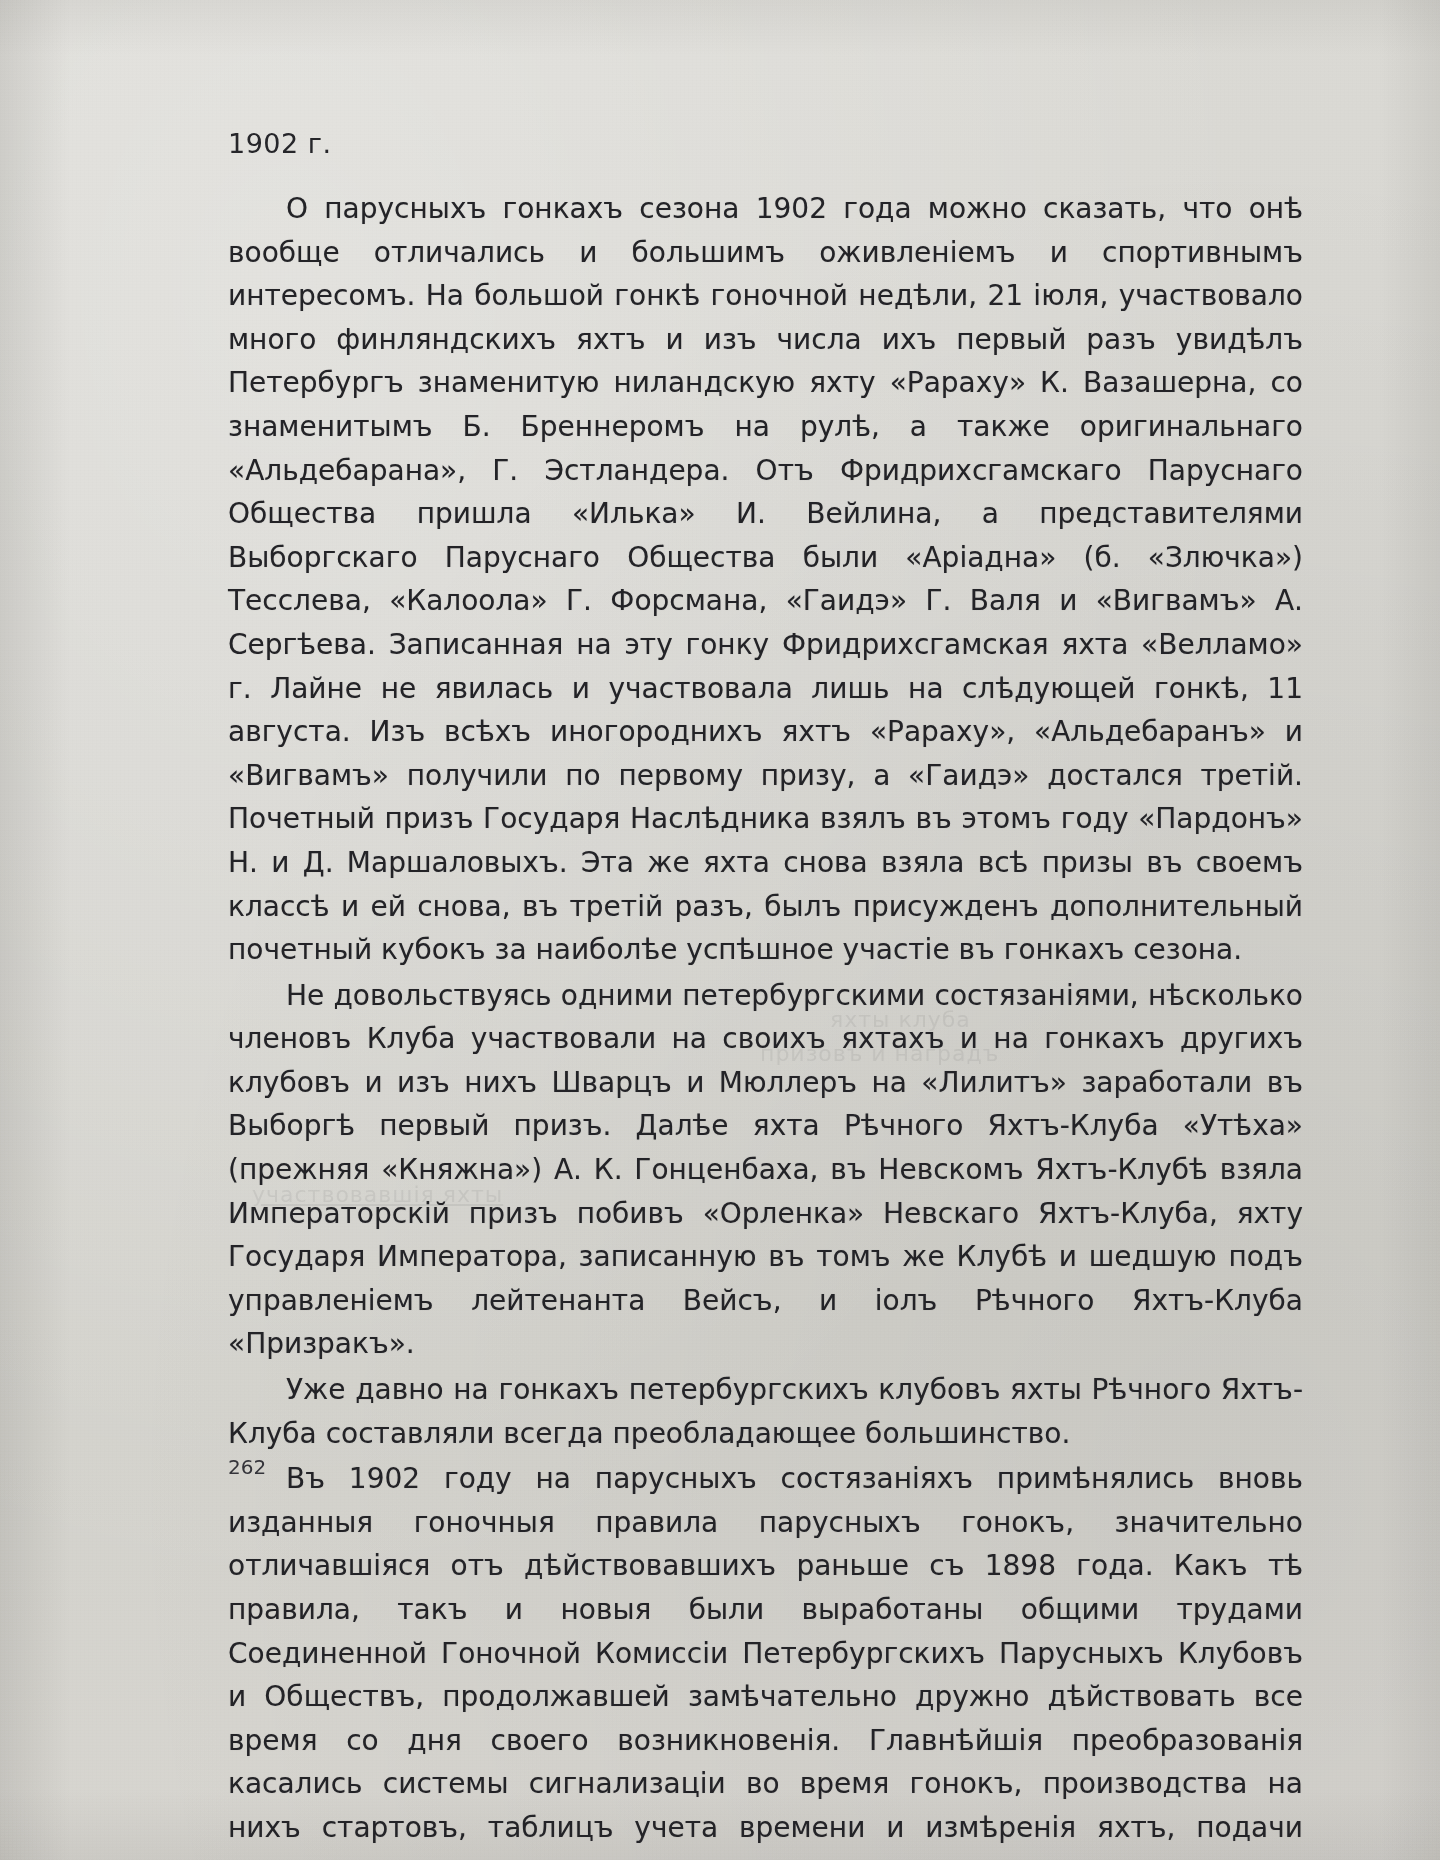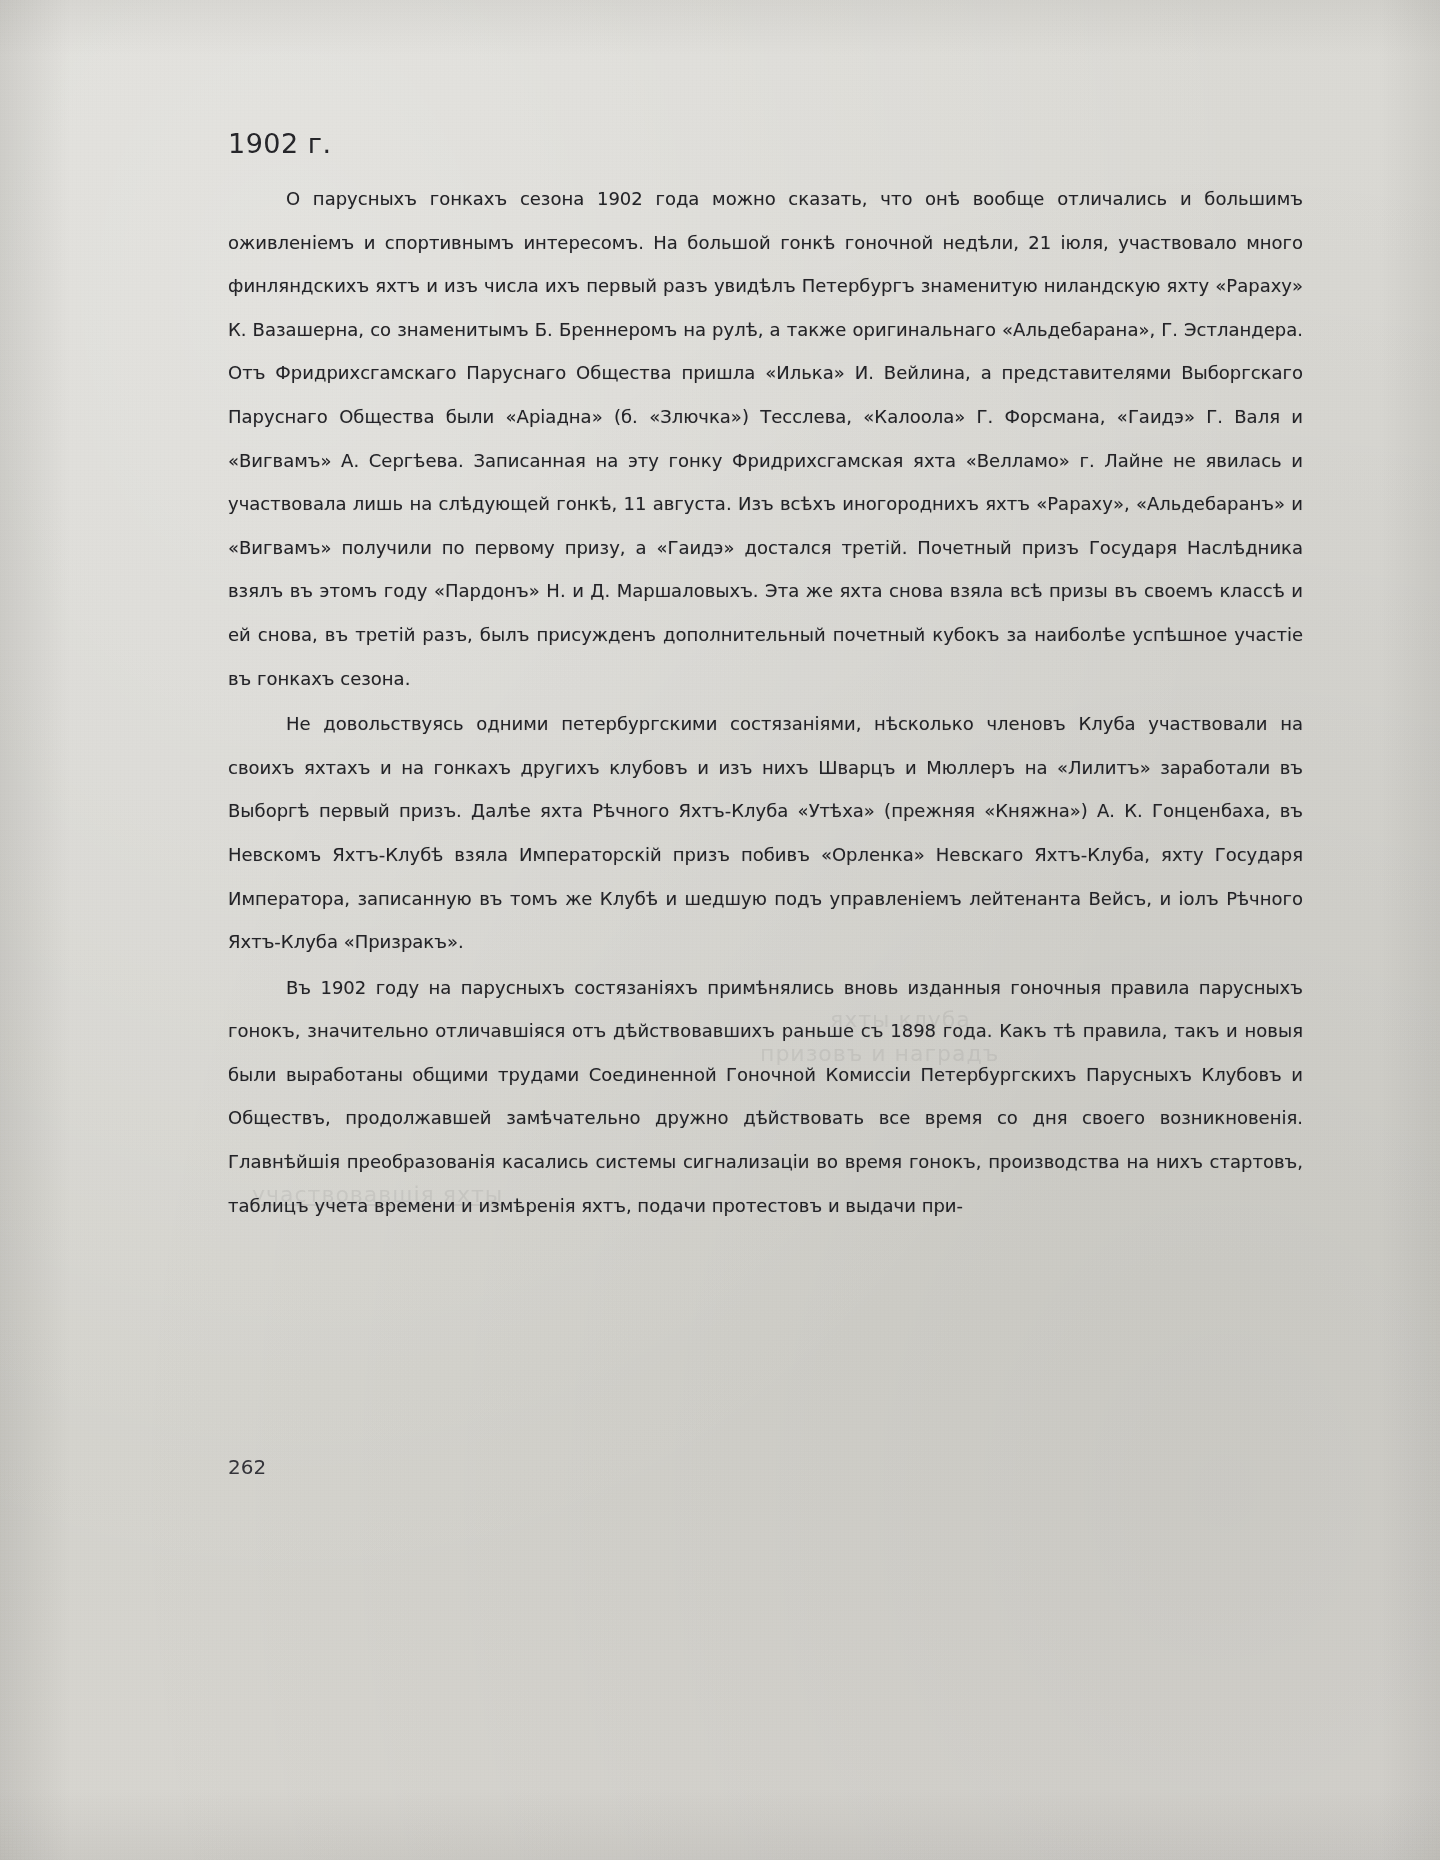--- a/index.html
+++ b/index.html
@@ -44,26 +44,26 @@
   .content {
     position: absolute;
     left: 228px;
     top: 128px;
     width: 1075px;
   }
   .year-heading {
     font-size: 27px;
     color: #26262a;
     letter-spacing: 0.5px;
-    margin-bottom: 18px;
+    margin-bottom: 28px;
     font-family: "DejaVu Sans", sans-serif;
   }
   p.para {
     margin: 0 0 2px 0;
-    font-size: 18px;
+    font-size: 28px;
     line-height: 43.6px;
     color: #232327;
     text-align: justify;
     text-indent: 58px;
     font-family: "DejaVu Sans", sans-serif;
     text-shadow: 0 0 1px rgba(50,50,55,0.22);
   }
   p.para:last-of-type {
     margin-bottom: 0;
   }
@@ -105,17 +105,18 @@
   </div>
   <div class="bleed bleed-3">
     яхты клуба
   </div>
 
   <div class="content">
     <div class="year-heading">1902 г.</div>
 
     <p class="para">О парусныхъ гонкахъ сезона 1902 года можно сказать, что онѣ вообще отличались и большимъ оживленіемъ и спортивнымъ интересомъ. На большой гонкѣ гоночной недѣли, 21 іюля, участвовало много финляндскихъ яхтъ и изъ числа ихъ первый разъ увидѣлъ Петербургъ знаменитую ниландскую яхту «Рараху» К. Вазашерна, со знаменитымъ Б. Бреннеромъ на рулѣ, а также оригинальнаго «Альдебарана», Г. Эстландера. Отъ Фридрихсгамскаго Паруснаго Общества пришла «Илька» И. Вейлина, а представителями Выборгскаго Паруснаго Общества были «Аріадна» (б. «Злючка») Тесслева, «Калоола» Г. Форсмана, «Гаидэ» Г. Валя и «Вигвамъ» А. Сергѣева. Записанная на эту гонку Фридрихсгамская яхта «Велламо» г. Лайне не явилась и участвовала лишь на слѣдующей гонкѣ, 11 августа. Изъ всѣхъ иногороднихъ яхтъ «Рараху», «Альдебаранъ» и «Вигвамъ» получили по первому призу, а «Гаидэ» достался третій. Почетный призъ Государя Наслѣдника взялъ въ этомъ году «Пардонъ» Н. и Д. Маршаловыхъ. Эта же яхта снова взяла всѣ призы въ своемъ классѣ и ей снова, въ третій разъ, былъ присужденъ дополнительный почетный кубокъ за наиболѣе успѣшное участіе въ гонкахъ сезона.</p>
     <p class="para">Не довольствуясь одними петербургскими состязаніями, нѣсколько членовъ Клуба участвовали на своихъ яхтахъ и на гонкахъ другихъ клубовъ и изъ нихъ Шварцъ и Мюллеръ на «Лилитъ» заработали въ Выборгѣ первый призъ. Далѣе яхта Рѣчного Яхтъ-Клуба «Утѣха» (прежняя «Княжна») А. К. Гонценбаха, въ Невскомъ Яхтъ-Клубѣ взяла Императорскій призъ побивъ «Орленка» Невскаго Яхтъ-Клуба, яхту Государя Императора, записанную въ томъ же Клубѣ и шедшую подъ управленіемъ лейтенанта Вейсъ, и іолъ Рѣчного Яхтъ-Клуба «Призракъ».</p>
+    <p class="para">Уже давно на гонкахъ петербургскихъ клубовъ яхты Рѣчного Яхтъ-Клуба составляли всегда преобладающее большинство.</p>
     <p class="para">Въ 1902 году на парусныхъ состязаніяхъ примѣнялись вновь изданныя гоночныя правила парусныхъ гонокъ, значительно отличавшіяся отъ дѣйствовавшихъ раньше съ 1898 года. Какъ тѣ правила, такъ и новыя были выработаны общими трудами Соединенной Гоночной Комиссіи Петербургскихъ Парусныхъ Клубовъ и Обществъ, продолжавшей замѣчательно дружно дѣйствовать все время со дня своего возникновенія. Главнѣйшія преобразованія касались системы сигнализаціи во время гонокъ, производства на нихъ стартовъ, таблицъ учета времени и измѣренія яхтъ, подачи протестовъ и выдачи при-</p>
   </div>
 
   <div class="page-number">262</div>
 </div>
 
 </body></html>

